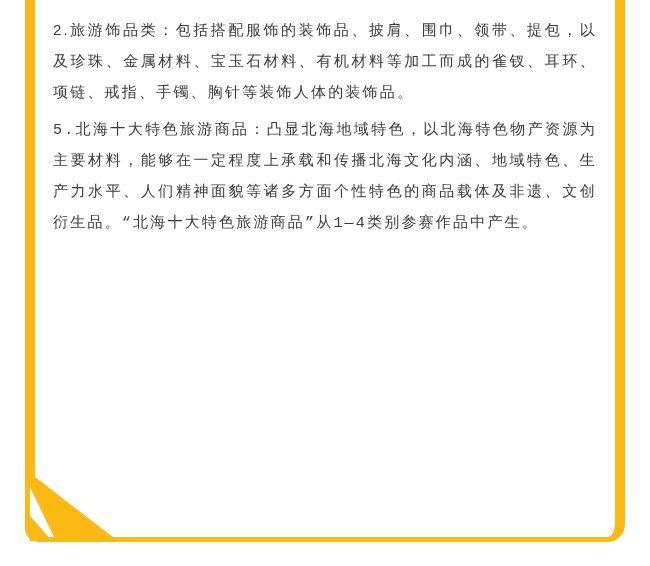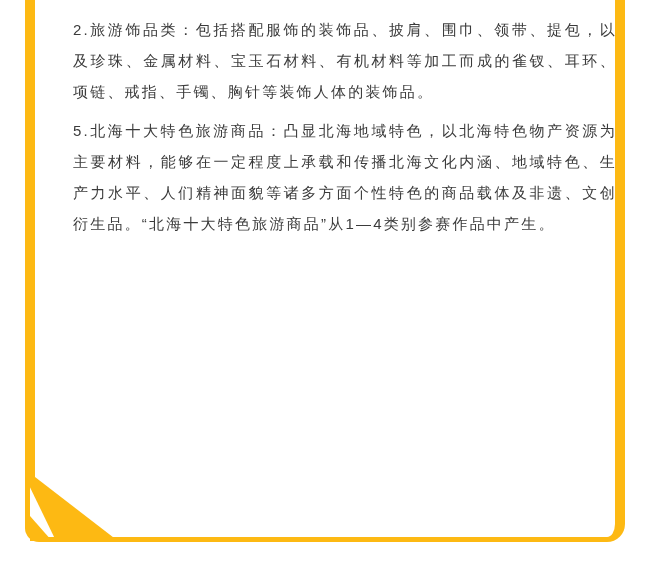--- a/index.html
+++ b/index.html
@@ -25,29 +25,29 @@
   }
   
   .bar-left{
     position:absolute;left:25px;top:0;width:10px;height:478px;
     background:var(--accent);
   }
   .ribbon{
     position:absolute;left:20px;top:468px;width:110px;height:80px;
   }
   .content{
-    position:absolute;left:53px;top:14px;width:544px;margin-left:20px;
+    position:absolute;left:53px;top:14px;width:544px;
   }
   .content p{
     font-size:15px;line-height:31px;letter-spacing:2.2px;
     color:var(--text);
     text-align:justify;text-justify:inter-ideograph;
     margin:0 0 8px 0;
   }
-  .content p:last-child{margin-bottom:0;}
+  .content p:last-child{margin-bottom:0;font-family:Liberation Mono, monospace;}
 </style>
 </head>
 <body>
 
 <div class="frame"></div>
 <div class="bar-left"></div>
 
 <svg class="ribbon" viewBox="20 468 110 80" aria-hidden="true">
   <polygon points="25,477 35,477 118,541 56,541" fill="#FDB913"></polygon>
   <polygon points="30,516 30,541 52,541" fill="#FDB913"></polygon>

